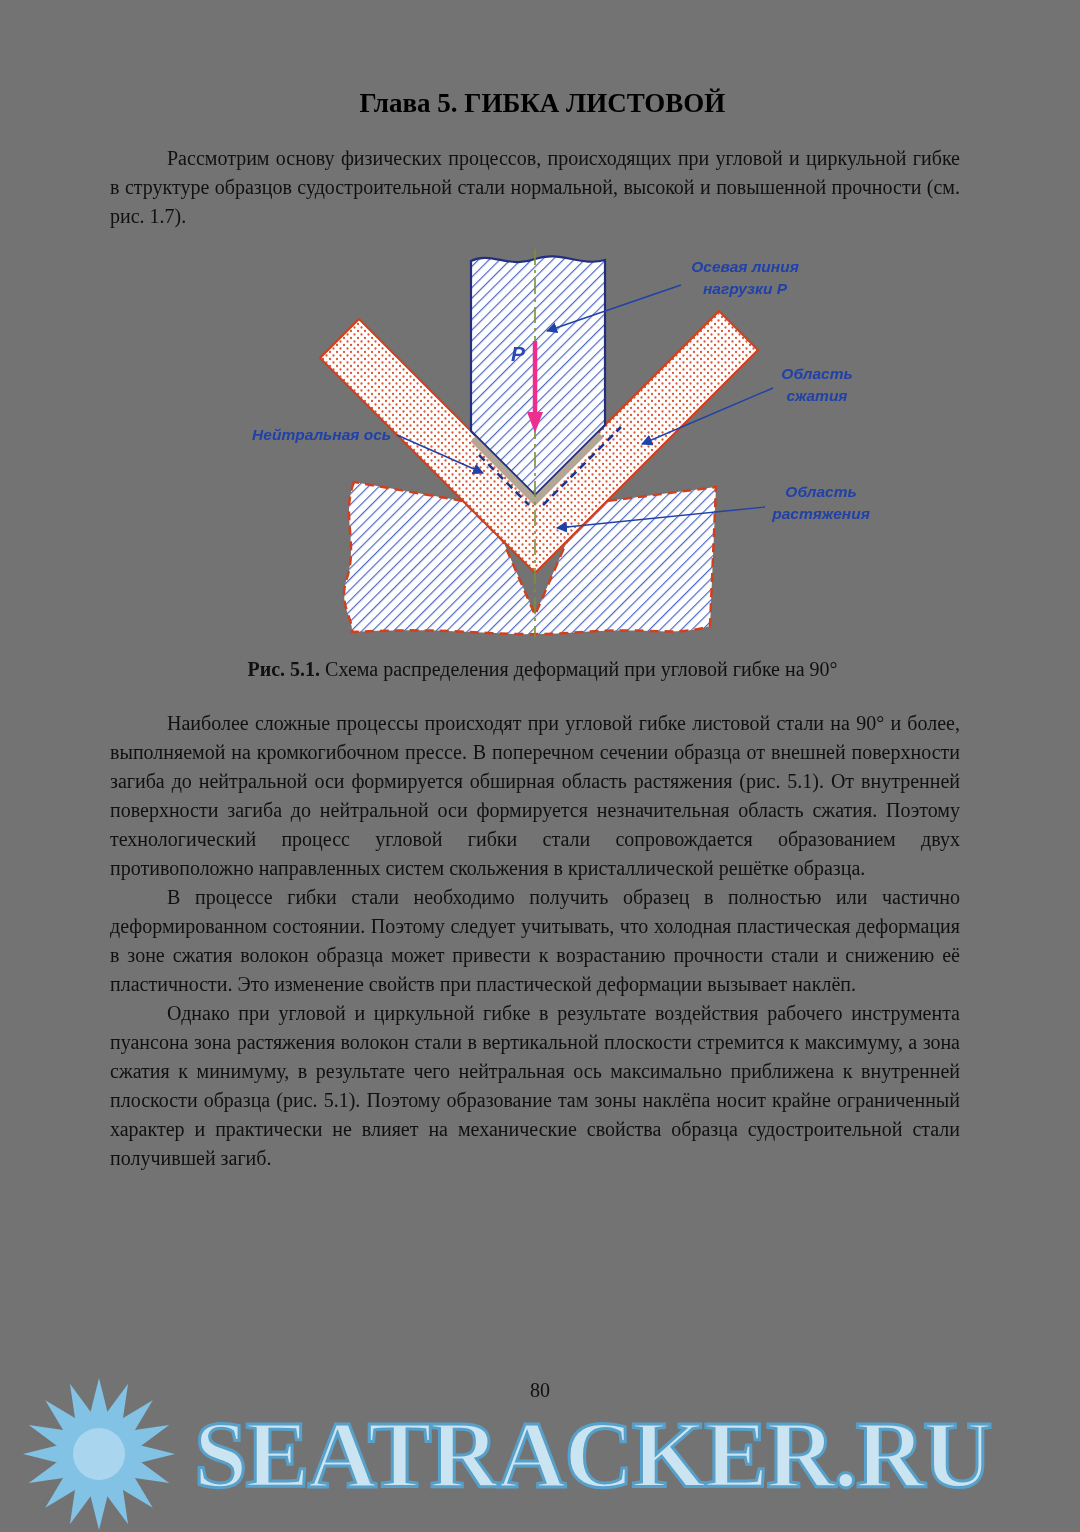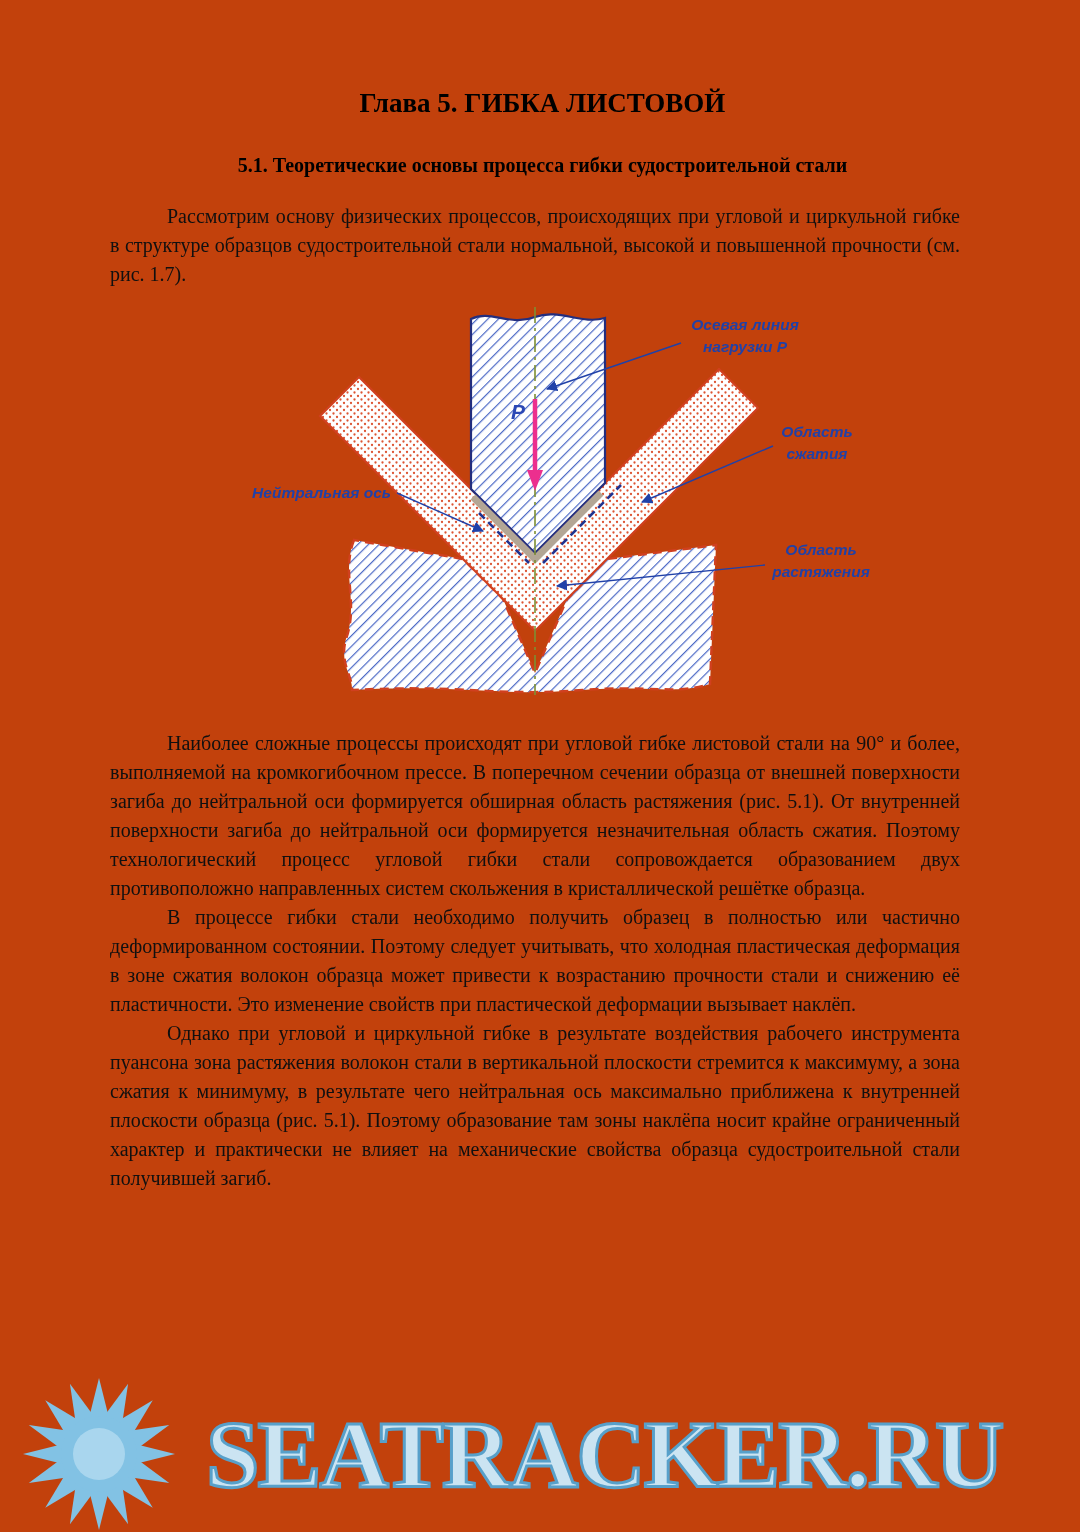--- a/index.html
+++ b/index.html
@@ -1,20 +1,20 @@
 <!DOCTYPE html>
 <html lang="ru"><head>
 <meta charset="utf-8">
 <style>
   html,body{margin:0;padding:0;background:#ffffff;}
   .page{
     position:relative;
     width:1080px;height:1532px;
     margin:0 auto;
-    background:#c2410c;
+    background:#737373;
     overflow:hidden;
     font-family:"Liberation Serif", serif;
     color:#101010;
   }
   .content{padding:86px 105px 0 110px;}
   .chapter-title{
     margin:0;text-align:center;
     font-size:27px;line-height:34px;font-weight:bold;color:#000;
   }
   .section-heading{
@@ -43,21 +43,21 @@
     font-family:"Liberation Sans", sans-serif;
     font-style:italic;font-weight:bold;
     font-size:21px;fill:#2b48b5;
   }
   .page-number{
     position:absolute;left:0;right:0;bottom:130px;
     text-align:center;font-size:20px;color:#101010;
   }
   .watermark{
     position:absolute;left:4px;right:0;bottom:2px;
-    display:flex;align-items:center;gap:12px;
+    display:flex;align-items:center;gap:0;
     pointer-events:none;
   }
   .wm-text{
     font-family:"Liberation Serif", serif;
     font-weight:700;
     font-size:96px;
     letter-spacing:-2px;
     white-space:nowrap;
     color:rgba(255,255,255,0.55);
     -webkit-text-stroke:3px #57a0ca;
@@ -65,21 +65,20 @@
   }
 </style>
 </head>
 <body>
 
 <div class="page">
   <div class="content">
 
     <h1 class="chapter-title"><span>Глава 5. ГИБКА ЛИСТОВОЙ</span><br></h1>
 
-    <h2 class="section-heading">5.1. Теоретические основы процесса гибки судостроительной стали</h2>
 
     <p class="body">Рассмотрим основу физических процессов, происходящих при угловой и циркульной гибке в структуре образцов судостроительной стали нормальной, высокой и повышенной прочности (см. рис. 1.7).</p>
 
     <figure class="figure-block" style="margin-left:0;margin-right:0;">
       <div class="fig-wrap">
         <svg viewBox="0 0 780 396" width="780" height="396">
           <defs>
             <pattern id="hatchB" patternUnits="userSpaceOnUse" width="7.5" height="7.5" patternTransform="rotate(45)">
               <rect width="7.5" height="7.5" fill="#ffffff"></rect>
               <line x1="0" y1="0" x2="0" y2="7.5" stroke="#4d6ac6" stroke-width="2.4"></line>
@@ -135,27 +134,29 @@
 
           <text class="fl" x="664" y="134" text-anchor="middle">Область</text>
           <text class="fl" x="664" y="156" text-anchor="middle">сжатия</text>
 
           <text class="fl" x="238" y="195" text-anchor="end">Нейтральная ось</text>
 
           <text class="fl" x="668" y="252" text-anchor="middle">Область</text>
           <text class="fl" x="668" y="274" text-anchor="middle">растяжения</text>
         </svg>
       </div>
+      <figcaption class="fig-caption"><b>Рис. 5.1.</b><span> Схема распределения деформаций при угловой гибке на 90°</span></figcaption>
     </figure>
 
     <p class="body" style="margin-top:26px;">Наиболее сложные процессы происходят при угловой гибке листовой стали на 90° и более, выполняемой на кромкогибочном прессе. В поперечном сечении образца от внешней поверхности загиба до нейтральной оси формируется обширная область растяжения (рис. 5.1). От внутренней поверхности загиба до нейтральной оси формируется незначительная область сжатия. Поэтому технологический процесс угловой гибки стали сопровождается образованием двух противоположно направленных систем скольжения в кристаллической решётке образца.</p>
     <p class="body">В процессе гибки стали необходимо получить образец в полностью или частично деформированном состоянии. Поэтому следует учитывать, что холодная пластическая деформация в зоне сжатия волокон образца может привести к возрастанию прочности стали и снижению её пластичности. Это изменение свойств при пластической деформации вызывает наклёп.</p>
     <p class="body">Однако при угловой и циркульной гибке в результате воздействия рабочего инструмента пуансона зона растяжения волокон стали в вертикальной плоскости стремится к максимуму, а зона сжатия к минимуму, в результате чего нейтральная ось максимально приближена к внутренней плоскости образца (рис. 5.1). Поэтому образование там зоны наклёпа носит крайне ограниченный характер и практически не влияет на механические свойства образца судостроительной стали получившей загиб.</p>
   </div>
 
+  <div class="page-number">80</div>
 
   <div class="watermark">
     <svg width="190" height="152" viewBox="0 0 190 152">
       <defs>
         <path id="ray" d="M0,-76 L11,-32 L-11,-32 Z"></path>
       </defs>
       <g transform="translate(95,76)" fill="#82c2e4">
         <use href="#ray" transform="rotate(0)"></use>
         <use href="#ray" transform="rotate(22.5)"></use>
         <use href="#ray" transform="rotate(45)"></use>

